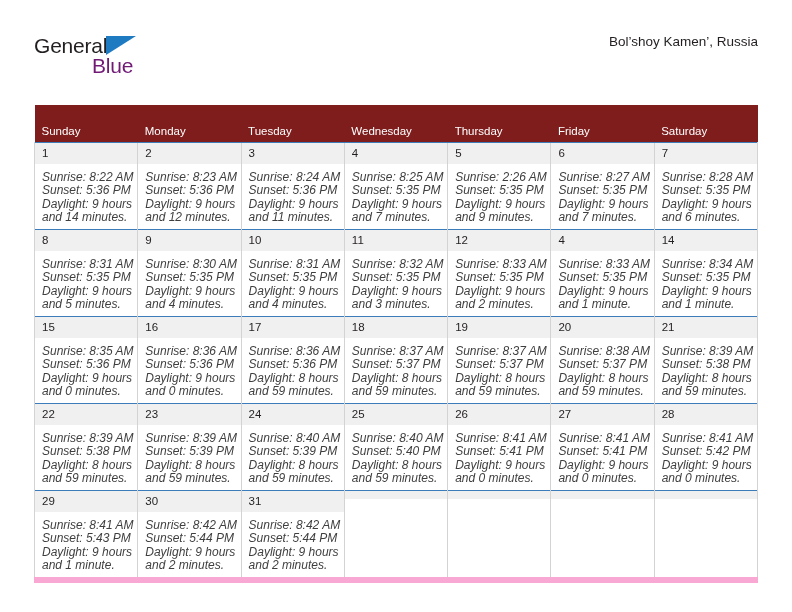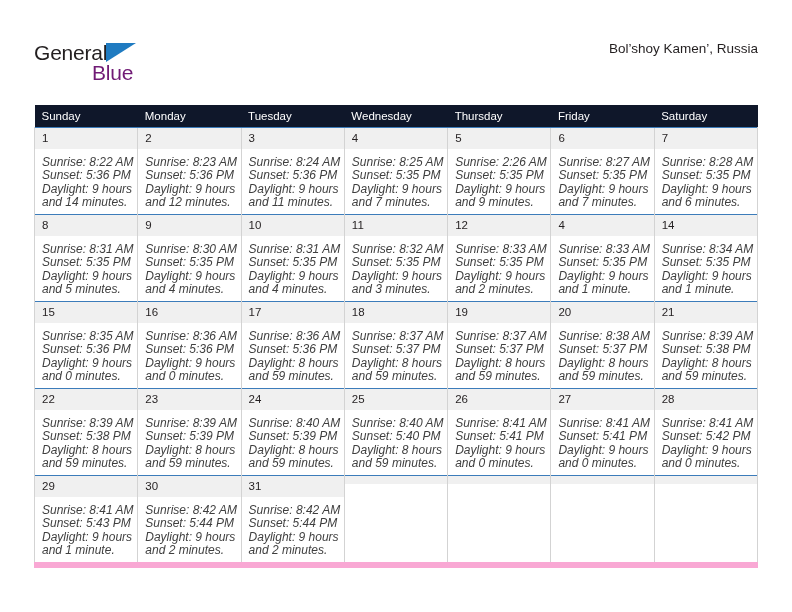--- a/index.html
+++ b/index.html
@@ -21,21 +21,20 @@
     box-sizing: border-box;
   }
 
   
   .header {
     position: absolute;
     left: 34px;
     top: 28px;
     right: 34px;
     height: 66px;
-    margin-top: 7px;
   }
   .logo {
     position: absolute;
     left: 0;
     top: 6px;
     width: 180px;
     height: 52px;
   }
   .logo-general {
     position: absolute;
@@ -91,26 +90,26 @@
   
   .calendar {
     position: absolute;
     left: 34px;
     top: 105px;
     width: 724px;
     border-collapse: collapse;
     table-layout: fixed;
   }
   .calendar th {
-    background: #0f172a;
+    background: #7f1d1d;
     color: #ffffff;
     font-size: 11.5px;
     font-weight: 400;
     text-align: left;
-    padding: 5px 0 5px 7px;
+    padding: 20px 0 5px 7px;
     height: 11px;
     border: none;
   }
   .week-row > td {
     vertical-align: top;
     padding: 0;
     border-left: 1px solid #d3d3d3;
     border-top: 1px solid #3c7cba;
     height: 86px;
     background: #ffffff;

